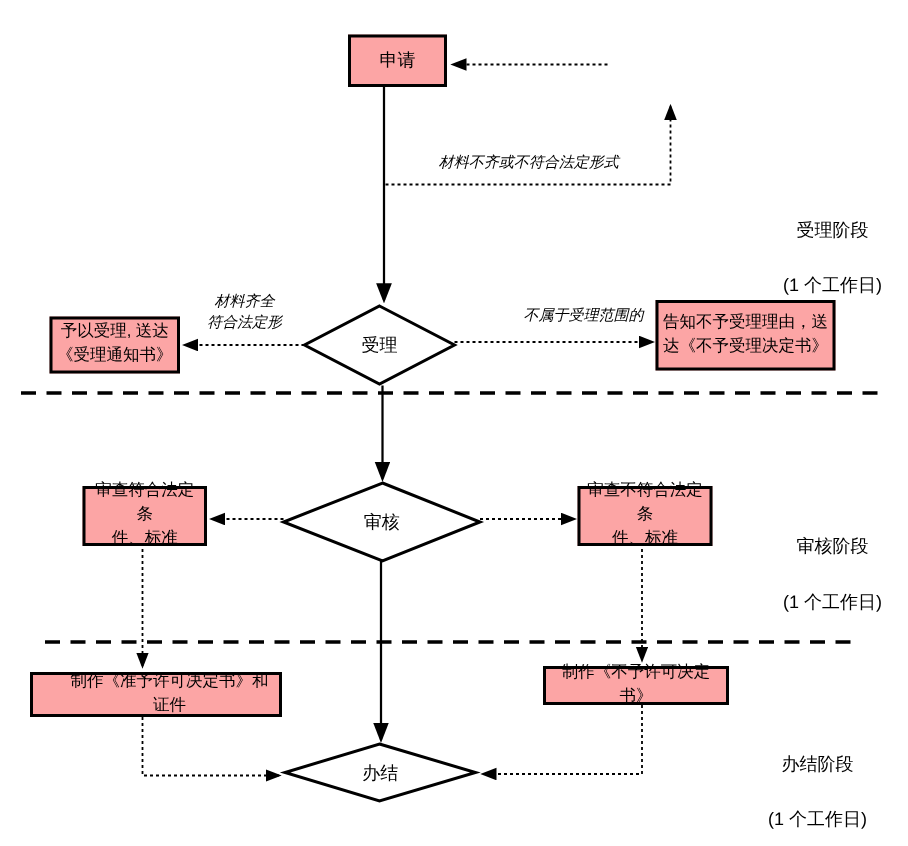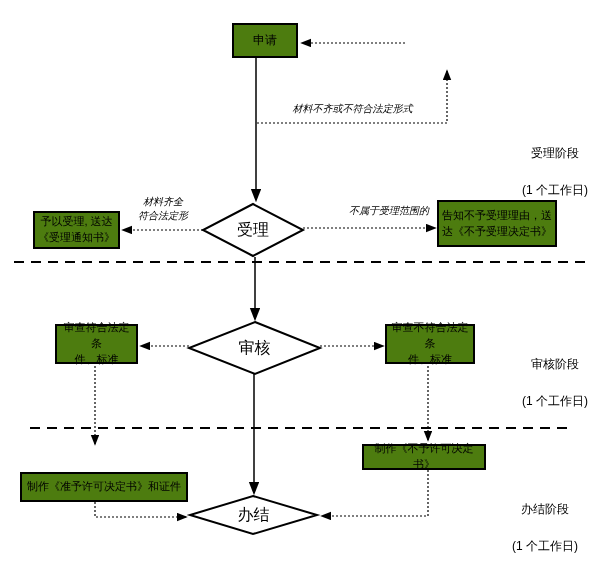--- a/index.html
+++ b/index.html
@@ -3,27 +3,27 @@
 <meta charset="utf-8">
 <style>
   html,body{margin:0;padding:0;background:#ffffff;}
   #canvas{
     position:relative;width:605px;height:564px;background:#ffffff;
     font-family:"Liberation Sans","DejaVu Sans",sans-serif;color:#000;
     overflow:hidden;
   }
   #connectors{position:absolute;left:0;top:0;width:605px;height:564px;}
   .node{
-    position:absolute;box-sizing:border-box;border:2px solid #000;background:#4d7c0f;
+    position:absolute;box-sizing:border-box;border:2px solid #000;background:#fca5a5;
     display:flex;align-items:center;justify-content:center;text-align:center;
     font-size:11px;line-height:1.45;white-space:pre-line;padding:1px 2px;
   }
   .diamond-label{
     position:absolute;display:flex;align-items:center;justify-content:center;
-    font-size:16px;background:transparent;border:none;
+    font-size:12px;background:transparent;border:none;
   }
   .edge-label{
     position:absolute;font-size:10px;font-style:italic;text-align:center;
     white-space:pre-line;line-height:1.4;
   }
   .stage-label{
     position:absolute;font-size:12px;text-align:center;white-space:pre-line;
     line-height:1.55;
   }
 </style>
@@ -69,21 +69,21 @@
 《受理通知书》</div>
 
   <div class="node" style="left:437px;top:200px;width:120px;height:47px;">告知不予受理理由，送达《不予受理决定书》</div>
 
   <div class="node" style="left:55px;top:324px;width:83px;height:40px;">审查符合法定条
 件、标准</div>
 
   <div class="node" style="left:385px;top:324px;width:90px;height:40px;">审查不符合法定条
 件、标准</div>
 
-  <div class="node" style="left:20px;top:472px;width:168px;height:30px;">制作《准予许可决定书》和证件</div>
+  <div class="node" style="left:20px;top:448px;width:168px;height:30px;padding-left:20px;">制作《准予许可决定书》和证件</div>
 
   <div class="node" style="left:362px;top:444px;width:124px;height:26px;">制作《不予许可决定书》</div>
 
   <div class="diamond-label" style="left:203px;top:204px;width:100px;height:52px;">受理</div>
   <div class="diamond-label" style="left:190px;top:496px;width:127px;height:38px;">办结</div>
   <div class="diamond-label" style="left:189px;top:322px;width:131px;height:52px;">审核</div>
 
   <div class="edge-label" style="left:280px;top:102px;width:145px;">材料不齐或不符合法定形式</div>
   <div class="edge-label" style="left:131px;top:195px;width:64px;">材料齐全
 符合法定形</div>

